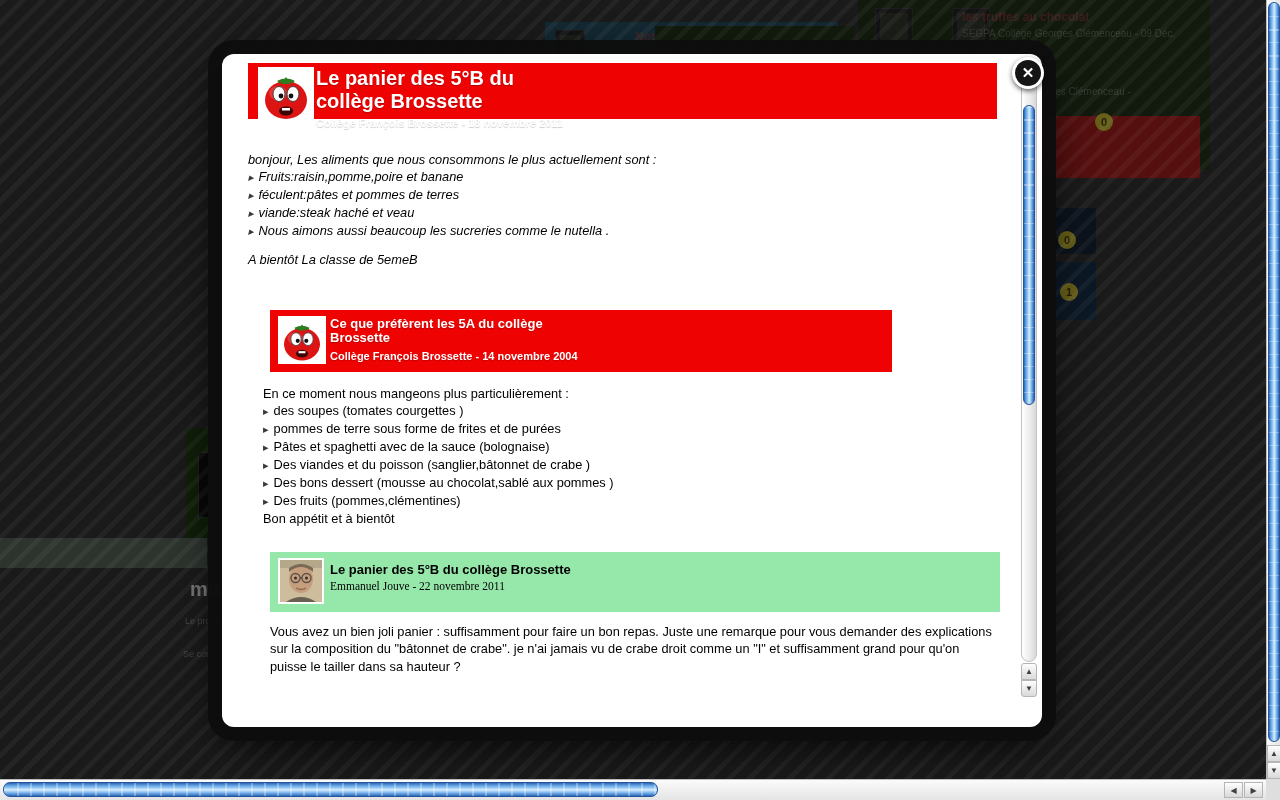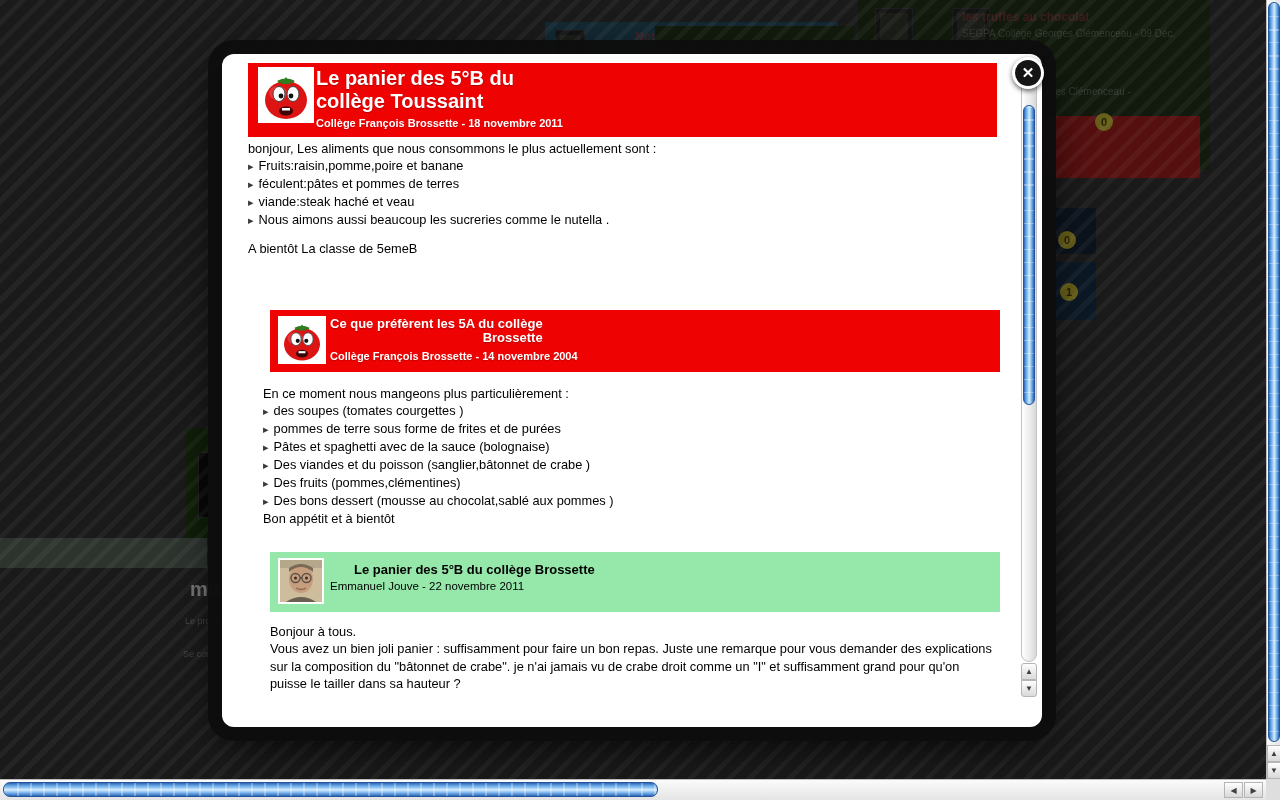--- a/index.html
+++ b/index.html
@@ -23,21 +23,21 @@
   .panel { position:absolute; left:222px; top:54px; width:820px; height:673px;
            background:#fff; border-radius:12px; z-index:2;
            box-shadow: 0 0 0 14px rgba(13,13,13,0.97), 0 14px 46px rgba(0,0,0,0.85); }
   .post-header { position:absolute; color:#fff; }
   .ph-red { background:#ee0202; }
   .ph-green { background:#96e8aa; color:#000; }
   .ph-icon { position:absolute; background:#fff; }
   .ph-title { position:absolute; font-weight:bold; text-shadow:0 1px 1px rgba(0,0,0,0.25); }
   .ph-meta  { position:absolute; font-size:11px; font-weight:bold; text-shadow:0 1px 1px rgba(0,0,0,0.2); }
   .ph-green .ph-title, .ph-green .ph-meta { text-shadow:none; }
-  .ph-green .ph-meta { font-weight:normal; }
+  .ph-green .ph-meta { font-weight:normal;font-family:Liberation Serif, serif; }
   .body-text { position:absolute; font-size:12.8px; line-height:17px; color:#000; }
   .blist { list-style:none; }
   .blist li { line-height:17px; }
   .blt { color:#3a3a3a; font-size:11px; margin-right:5px; }
   .outro { margin-top:11px; }
   .outro-tight { margin-top:0; }
 
   
   .close-btn { position:absolute; left:1012px; top:57px; width:32px; height:32px;
                border-radius:50%; background:#151515; border:3px solid #fff;
@@ -130,55 +130,55 @@
 
   <div style="position:absolute; left:190px; top:578px; font-size:20px; font-weight:bold; color:#9a9a9a;">mic</div>
   <div style="position:absolute; left:185px; top:616px; font-size:9px; color:#565656;">Le proje</div>
   <div style="position:absolute; left:183px; top:649px; font-size:9px; color:#565656;">Se conn</div>
 </div>
 
 <div class="stripes"></div>
 
 <div class="panel">
 
-  <div class="post-header ph-red" style="left:26px; top:9px; width:749px; height:74px;">
+  <div class="post-header ph-red" style="left:26px; top:9px; width:749px; height:56px;">
     <span class="ph-icon" style="left:10px; top:4px; width:56px; height:56px;">
       <svg width="56" height="56" viewBox="0 0 56 56">
         <rect width="56" height="56" fill="#ffffff"></rect>
         <ellipse cx="28" cy="33" rx="21" ry="19" fill="#dd1414"></ellipse>
         <ellipse cx="20" cy="26" rx="9" ry="7" fill="#f25050" opacity="0.55"></ellipse>
         <path d="M28 10 L23 17 L33 17 Z" fill="#2e7d1e"></path>
         <path d="M20 15 Q28 11 36 15" stroke="#2e7d1e" stroke-width="3" fill="none"></path>
         <ellipse cx="21" cy="27" rx="6" ry="7.5" fill="#fff" stroke="#444" stroke-width="1"></ellipse>
         <ellipse cx="35" cy="27" rx="6" ry="7.5" fill="#fff" stroke="#444" stroke-width="1"></ellipse>
         <circle cx="23" cy="29" r="2.4" fill="#111"></circle>
         <circle cx="33" cy="29" r="2.4" fill="#111"></circle>
         <ellipse cx="28" cy="44" rx="7" ry="4.5" fill="#3a0606"></ellipse>
         <rect x="24" y="41" width="8" height="2.5" fill="#fff"></rect>
       </svg>
     </span>
     <div class="ph-title" style="left:68px; top:4px; font-size:20px; line-height:23px;">
       <div>Le panier des 5°B du</div>
-      <div>collège Toussaint</div>
+      <div>collège Brossette</div>
     </div>
     <div class="ph-meta" style="left:68px; top:54px;">Collège François Brossette - 18 novembre 2011</div>
   </div>
 
-  <div class="body-text" style="left:26px; top:86px; width:745px;">
+  <div class="body-text" style="left:26px; top:97px; width:745px;font-style:italic;">
     <div>bonjour, Les aliments que nous consommons le plus actuellement sont :</div>
     <ul class="blist">
       <li><span class="blt">▸</span><span>Fruits:raisin,pomme,poire et banane</span></li>
       <li><span class="blt">▸</span><span>féculent:pâtes et pommes de terres</span></li>
       <li><span class="blt">▸</span><span>viande:steak haché et veau</span></li>
       <li><span class="blt">▸</span><span>Nous aimons aussi beaucoup les sucreries comme le nutella .</span></li>
     </ul>
     <div class="outro">A bientôt La classe de 5emeB</div>
   </div>
 
-  <div class="post-header ph-red" style="left:48px; top:256px; width:730px; height:62px;text-align:right;">
+  <div class="post-header ph-red" style="left:48px; top:256px; width:622px; height:62px;">
     <span class="ph-icon" style="left:8px; top:6px; width:48px; height:48px;">
       <svg width="48" height="48" viewBox="0 0 56 56">
         <rect width="56" height="56" fill="#ffffff"></rect>
         <ellipse cx="28" cy="33" rx="21" ry="19" fill="#dd1414"></ellipse>
         <ellipse cx="20" cy="26" rx="9" ry="7" fill="#f25050" opacity="0.55"></ellipse>
         <path d="M28 10 L23 17 L33 17 Z" fill="#2e7d1e"></path>
         <path d="M20 15 Q28 11 36 15" stroke="#2e7d1e" stroke-width="3" fill="none"></path>
         <ellipse cx="21" cy="27" rx="6" ry="7.5" fill="#fff" stroke="#444" stroke-width="1"></ellipse>
         <ellipse cx="35" cy="27" rx="6" ry="7.5" fill="#fff" stroke="#444" stroke-width="1"></ellipse>
         <circle cx="23" cy="29" r="2.4" fill="#111"></circle>
@@ -194,48 +194,47 @@
     <div class="ph-meta" style="left:60px; top:40px;">Collège François Brossette - 14 novembre 2004</div>
   </div>
 
   <div class="body-text" style="left:41px; top:331px; width:720px;">
     <div>En ce moment nous mangeons plus particulièrement :</div>
     <ul class="blist">
       <li><span class="blt">▸</span><span>des soupes (tomates courgettes )</span></li>
       <li><span class="blt">▸</span><span>pommes de terre sous forme de frites et de purées</span></li>
       <li><span class="blt">▸</span><span>Pâtes et spaghetti avec de la sauce (bolognaise)</span></li>
       <li><span class="blt">▸</span><span>Des viandes et du poisson (sanglier,bâtonnet de crabe )</span></li>
+      <li><span class="blt">▸</span><span>Des bons dessert (mousse au chocolat,sablé aux pommes )</span></li>
       <li><span class="blt">▸</span><span>Des fruits (pommes,clémentines)</span></li>
-      <li><span class="blt">▸</span><span>Des bons dessert (mousse au chocolat,sablé aux pommes )</span></li>
     </ul>
     <div class="outro outro-tight">Bon appétit et à bientôt</div>
   </div>
 
   <div class="post-header ph-green" style="left:48px; top:498px; width:730px; height:60px;">
     <span class="ph-icon" style="left:8px; top:6px; width:46px; height:46px; border:2px solid #fff;">
       <svg width="42" height="42" viewBox="0 0 42 42">
         <rect width="42" height="42" fill="#cdbd9c"></rect>
         <rect x="0" y="0" width="42" height="8" fill="#b5a88a"></rect>
         <ellipse cx="21" cy="19" rx="12" ry="14" fill="#c79e7d"></ellipse>
         <path d="M9 12 Q21 2 33 12 L33 8 Q21 0 9 8 Z" fill="#7a6a55"></path>
         <circle cx="15.5" cy="18" r="4.5" fill="none" stroke="#5a5248" stroke-width="1.4"></circle>
         <circle cx="26.5" cy="18" r="4.5" fill="none" stroke="#5a5248" stroke-width="1.4"></circle>
         <line x1="20" y1="18" x2="22" y2="18" stroke="#5a5248" stroke-width="1.4"></line>
         <circle cx="15.5" cy="18" r="1.5" fill="#33302a"></circle>
         <circle cx="26.5" cy="18" r="1.5" fill="#33302a"></circle>
         <path d="M16 28 Q21 31 26 28" stroke="#8a6a52" stroke-width="1.3" fill="none"></path>
         <path d="M6 42 Q21 32 36 42 Z" fill="#6a6052"></path>
       </svg>
     </span>
-    <div class="ph-title" style="left:60px; top:10px; font-size:13px;margin-left:24px;">Le panier des 5°B du collège Brossette</div>
+    <div class="ph-title" style="left:60px; top:10px; font-size:13px;">Le panier des 5°B du collège Brossette</div>
     <div class="ph-meta" style="left:60px; top:28px; font-size:11.5px;">Emmanuel Jouve - 22 novembre 2011</div>
   </div>
 
   <div class="body-text" style="left:48px; top:569px; width:724px; line-height:17.3px;">
-    <div>Bonjour à tous.</div>
     <div>Vous avez un bien joli panier : suffisamment pour faire un bon repas. Juste une remarque pour vous demander des explications sur la composition du "bâtonnet de crabe". je n'ai jamais vu de crabe droit comme un "I" et suffisamment grand pour qu'on puisse le tailler dans sa hauteur ?</div>
   </div>
 
   <div class="inner-sb-track">
     <div class="inner-sb-thumb aqua-v"></div>
   </div>
   <div class="inner-sb-btn sb-btn" style="top:609px; border-radius:3px 3px 0 0;">▲</div>
   <div class="inner-sb-btn sb-btn" style="top:626px; border-radius:0 0 3px 3px;">▼</div>
 </div>
 

